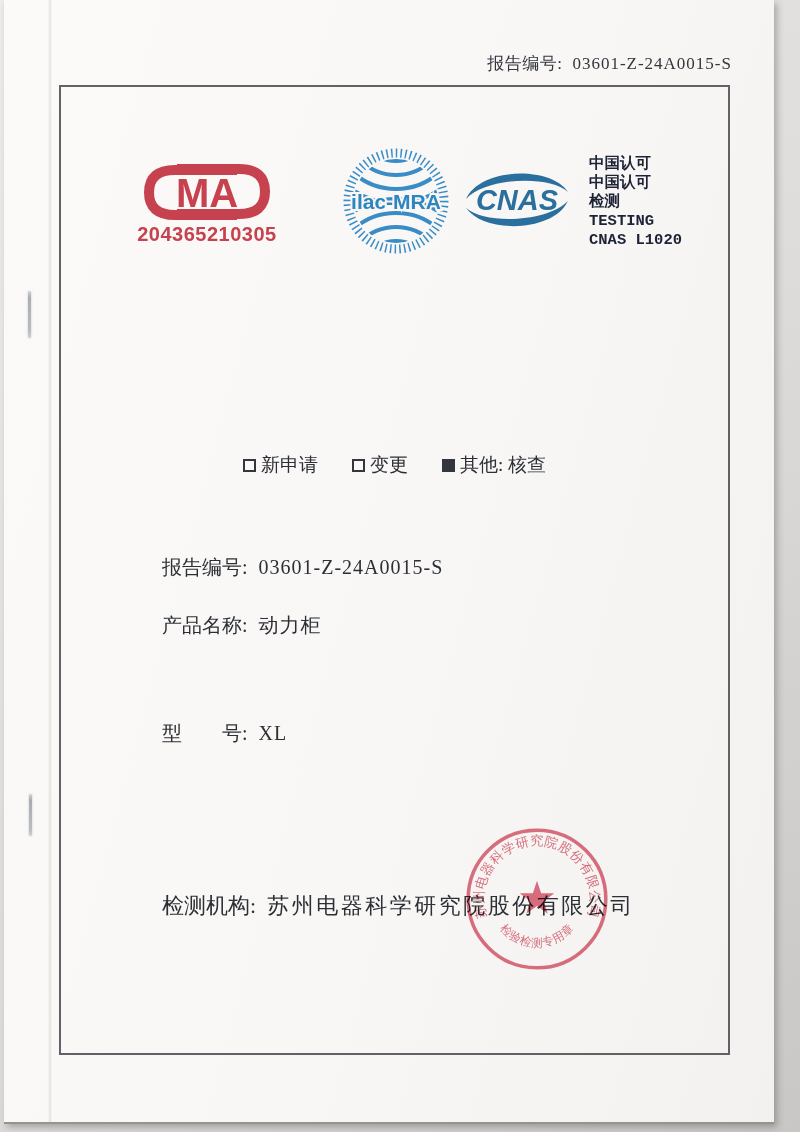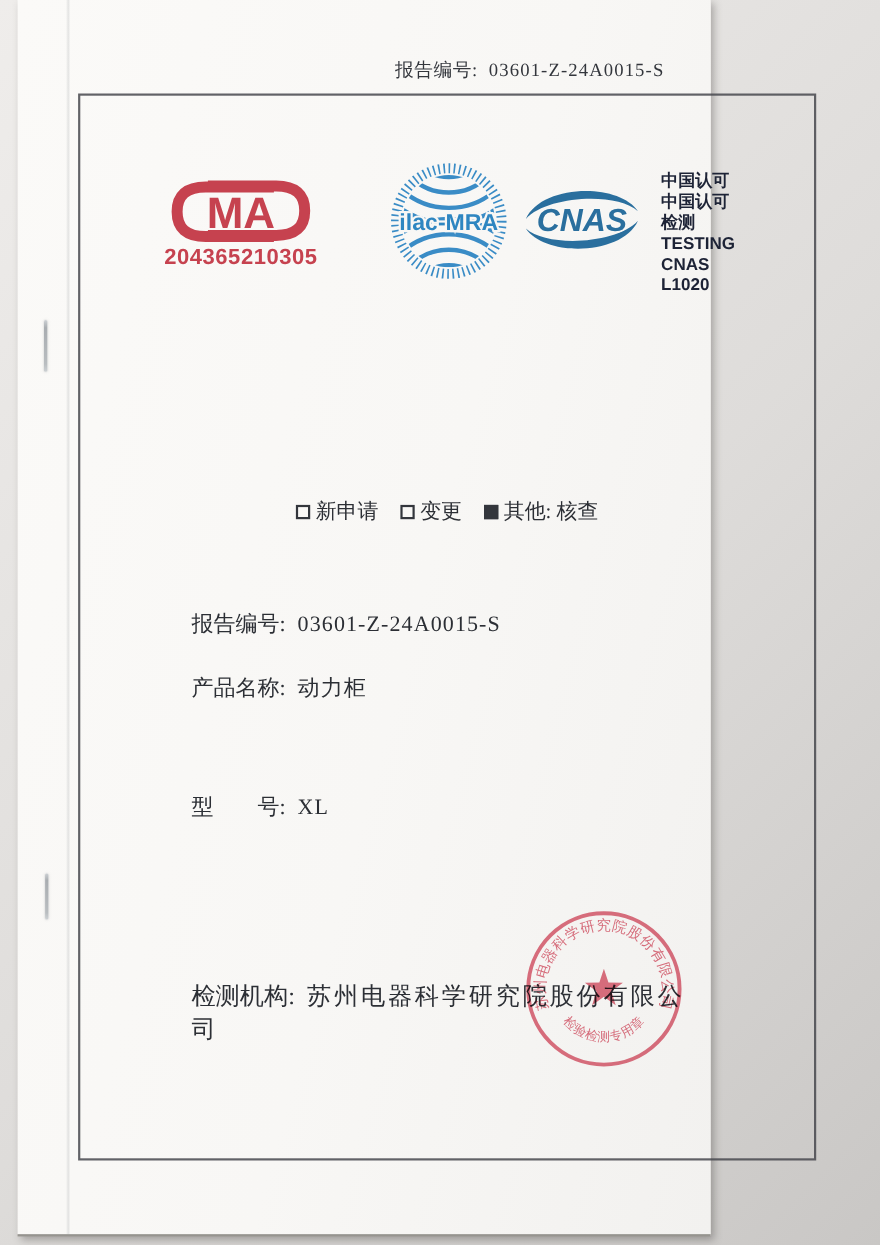--- a/index.html
+++ b/index.html
@@ -4,21 +4,21 @@
 <style>
   * { margin:0; padding:0; box-sizing:border-box; }
   html,body { width:800px; height:1132px; }
   body {
     position:relative;
     font-family:"Liberation Serif","DejaVu Serif",serif;
     background:linear-gradient(135deg,#efedeb 0%,#dedcda 55%,#c9c7c5 100%);
     overflow:hidden;
   }
   .paper {
-    position:absolute; left:16px; top:0; width:630px; height:1124px;
+    position:absolute; left:4px; top:0; width:770px; height:1124px;
     background:linear-gradient(105deg,#fbfaf8 0%,#f8f7f5 55%,#f2f1ef 100%);
     border-bottom:2px solid #96948f;
     box-shadow:3px 3px 7px rgba(60,58,55,.35);
   }
   .page-edge-shadow {
     position:absolute; left:44px; top:0; width:4px; height:100%;
     background:linear-gradient(to right, rgba(120,125,130,0), rgba(120,125,130,.18), rgba(120,125,130,0));
   }
   .staple {
     position:absolute; width:3px; border-radius:2px;
@@ -43,33 +43,33 @@
   .cma-logo { position:absolute; left:133px; top:157px; width:140px; height:70px; }
   .cma-number {
     position:absolute; left:126px; top:223px; width:154px; text-align:center;
     font-family:"Liberation Sans","DejaVu Sans",sans-serif;
     font-weight:bold; font-size:20px; letter-spacing:.5px; color:#c6424f;
   }
   .ilac-logo { position:absolute; left:338px; top:147px; width:108px; height:108px; }
   .cnas-logo { position:absolute; left:455px; top:157px; width:116px; height:84px; }
   .accr-text {
     position:absolute; left:585px; top:155px;
-    font-family:Liberation Sans, sans-serif;
+    font-family:Liberation Mono, monospace;
     font-weight:bold; font-size:15.5px; line-height:19px; color:#1d2336;
   }
 
   .doc-title {
     position:absolute; left:55px; top:326px; width:671px; text-align:center;
     font-size:48px; font-weight:500; color:#393d44;
     letter-spacing:.42em; text-indent:.42em;
   }
 
   .apply-row {
     position:absolute; left:55px; top:452px; width:671px;
-    display:flex; justify-content:center; align-items:center; gap:20px;
+    display:flex; justify-content:center; align-items:center; gap:34px;
     font-size:19px; color:#2c2f35;
   }
   .apply-item { display:flex; align-items:center; }
   .cbox {
     display:inline-block; width:13px; height:13px;
     border:2px solid #33363c; margin-right:5px; background:transparent;
   }
   .cbox.checked { background:#33363c; }
 
   .field { position:absolute; left:158px; font-size:20px; color:#2c2f35; }

